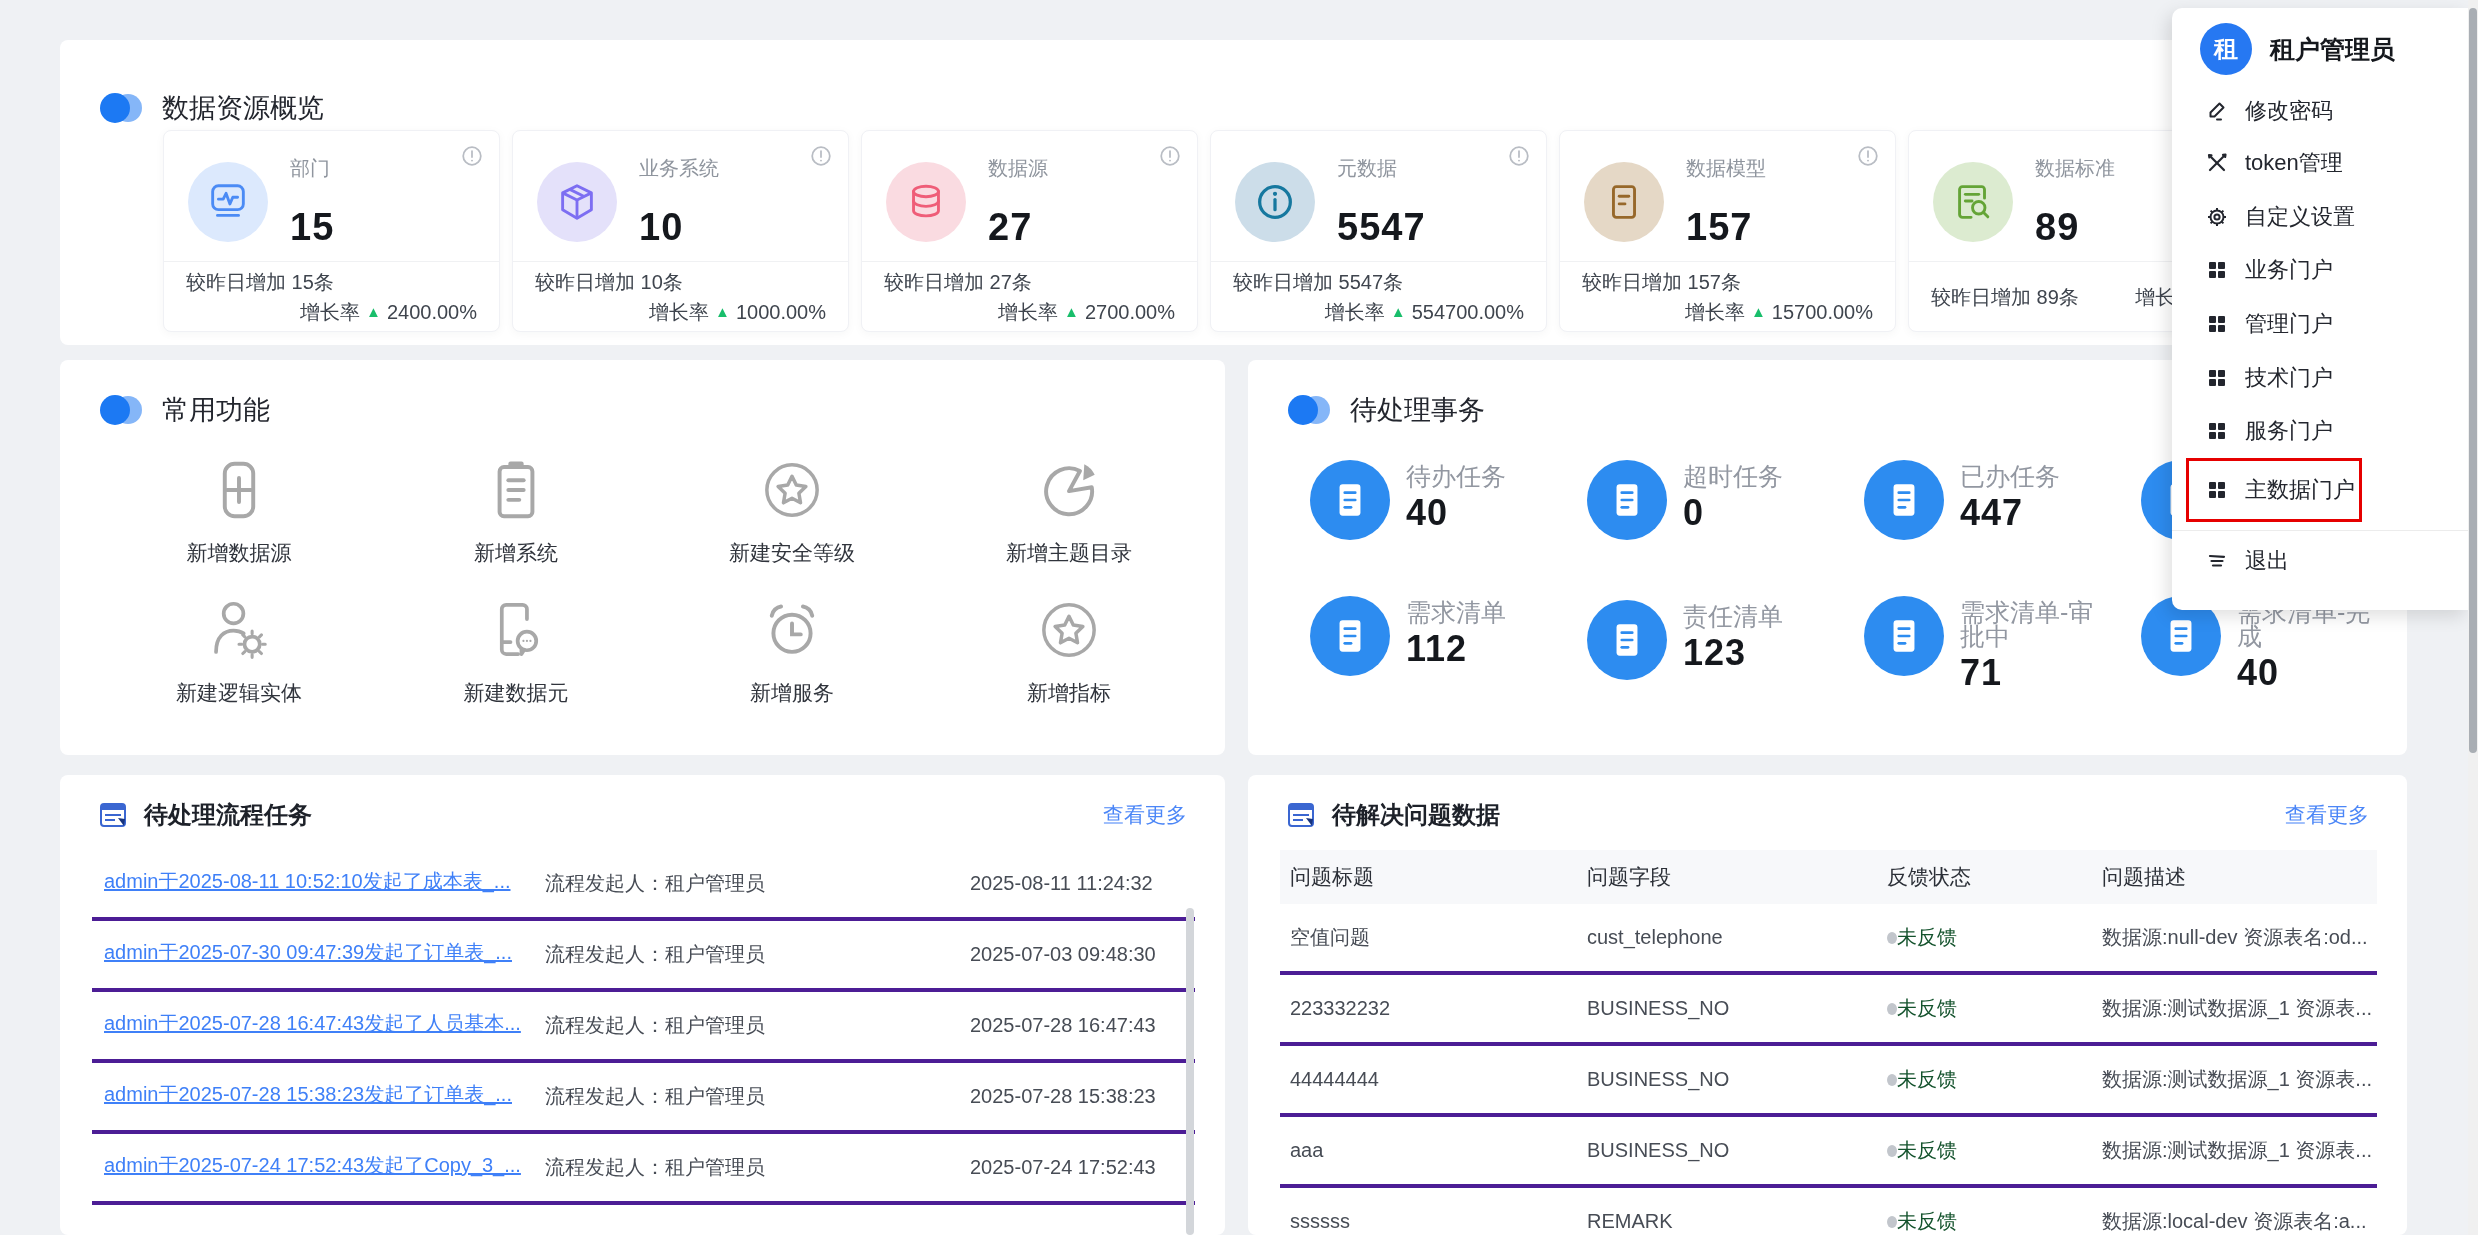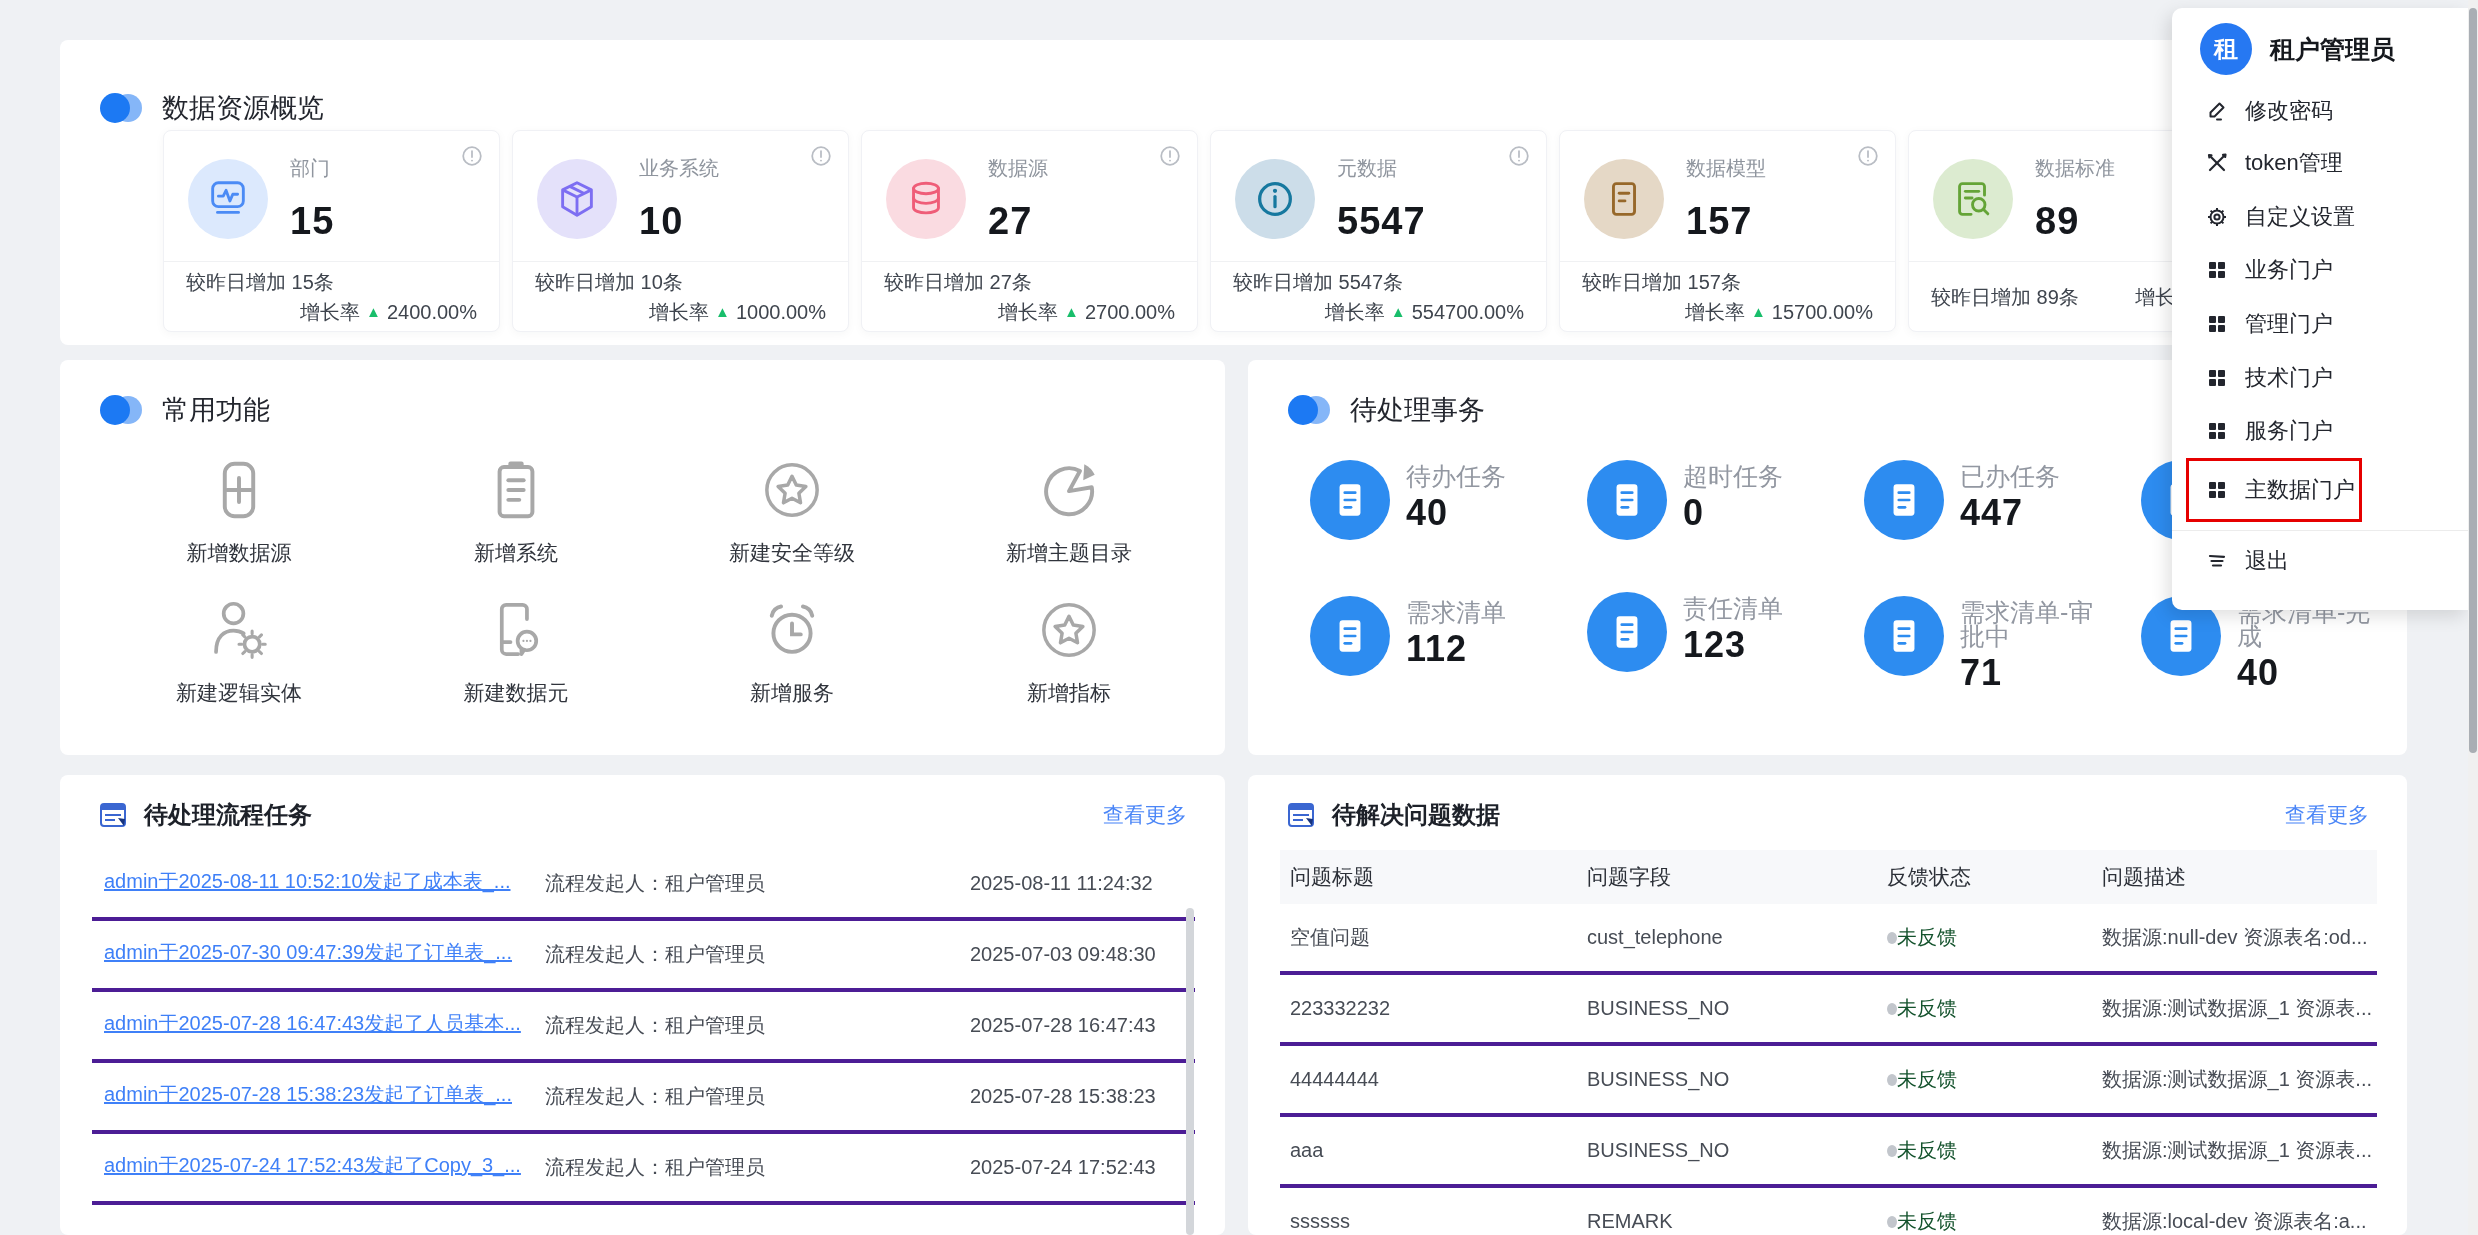--- a/index.html
+++ b/index.html
@@ -27,21 +27,21 @@
           border:1px solid #f0f1f5; border-radius:8px; box-shadow:0 2px 10px rgba(31,41,55,.04); }
   .card-top { position:absolute; left:24px; top:24px; display:flex; align-items:center; gap:22px; }
   .card-circle { width:80px; height:80px; border-radius:50%; display:flex; align-items:center; justify-content:center; }
   .card-circle svg { width:46px; height:46px; }
   .cc-dept { background:#dce9fd; color:#4b8bf5; }
   .cc-sys  { background:#e4e1fa; color:#7d6ef2; }
   .cc-src  { background:#fadbe1; color:#ef5d78; }
   .cc-meta { background:#ccdde9; color:#16789f; }
   .cc-model{ background:#e5d8c6; color:#97682a; }
   .cc-std  { background:#dcebd0; color:#64a436; }
-  .card-label { font-size:20px; color:#8f959e; margin-bottom:18px; }
+  .card-label { font-size:20px; color:#8f959e; margin-bottom:24px; }
   .card-value { font-size:38px; font-weight:700; color:#15181d; letter-spacing:1px; }
   .card-info { position:absolute; right:16px; top:14px; width:22px; height:22px; color:#b9bdc4; }
   .card-info svg { width:22px; height:22px; }
   .card-footer { position:absolute; left:0; right:0; bottom:0; height:70px; border-top:1px solid #f0f1f3;
                  padding:0 22px; font-size:20px; color:#3f454e; display:flex; flex-wrap:wrap;
                  align-content:center; align-items:center; column-gap:8px; line-height:30px; }
   .card-footer .rate { margin-left:auto; white-space:nowrap; display:inline-flex; align-items:center; gap:6px; }
   .up { color:#19be6b; font-style:normal; font-size:15px; }
 
   
@@ -465,21 +465,21 @@
               <line x1="17" y1="22" x2="27" y2="22"></line>
               <line x1="17" y1="29" x2="23" y2="29"></line>
             </g>
           </svg>
         </span>
       <div class="stat-meta">
           <div class="stat-label">需求清单</div>
           <div class="stat-value">112</div>
         </div>
     </div>
-    <div class="stat" style="left:339px;top:232px;">
+    <div class="stat" style="left:339px;top:240px;">
       <span class="stat-circle">
           <svg viewBox="0 0 44 44">
             <rect x="12" y="7" width="20" height="30" rx="3" fill="#fff"></rect>
             <g stroke="#2d8cf0" stroke-width="2.6" stroke-linecap="round">
               <line x1="17" y1="15" x2="27" y2="15"></line>
               <line x1="17" y1="22" x2="27" y2="22"></line>
               <line x1="17" y1="29" x2="23" y2="29"></line>
             </g>
           </svg>
         </span>

